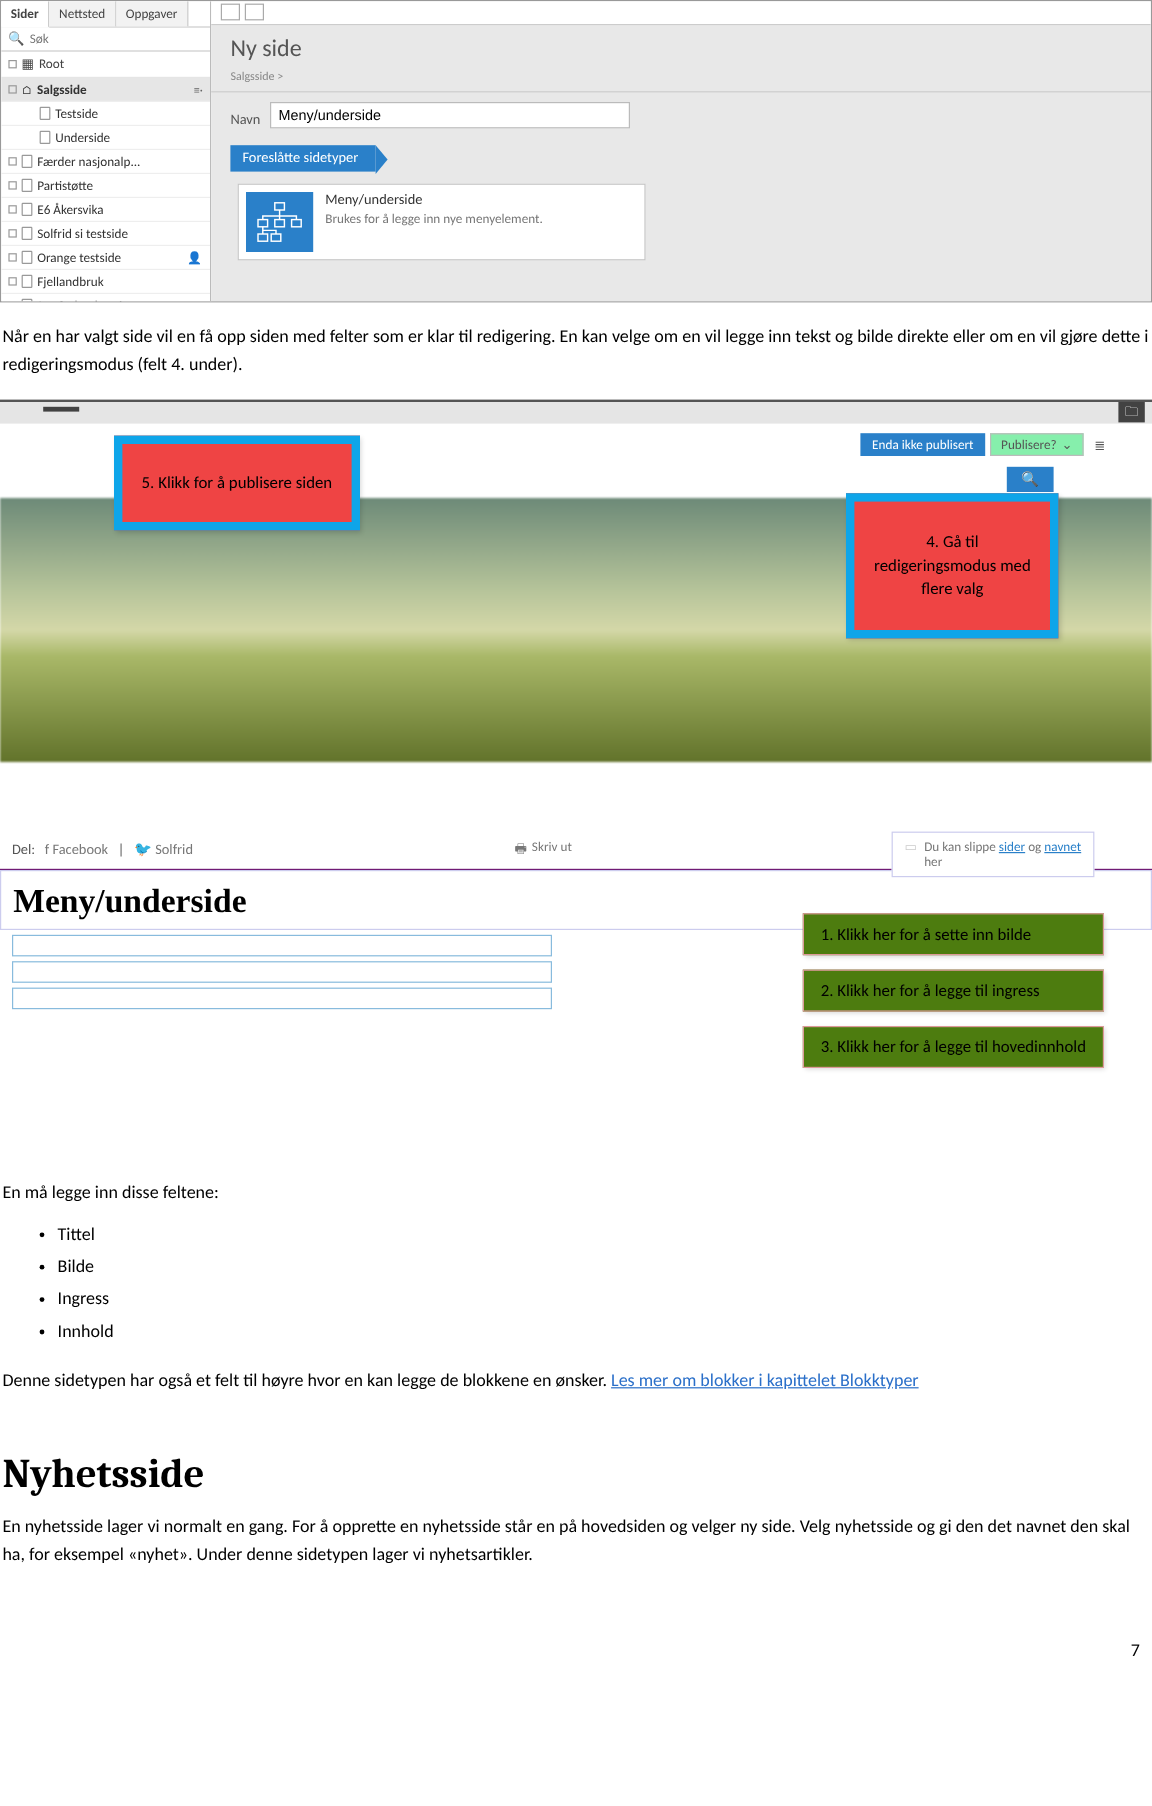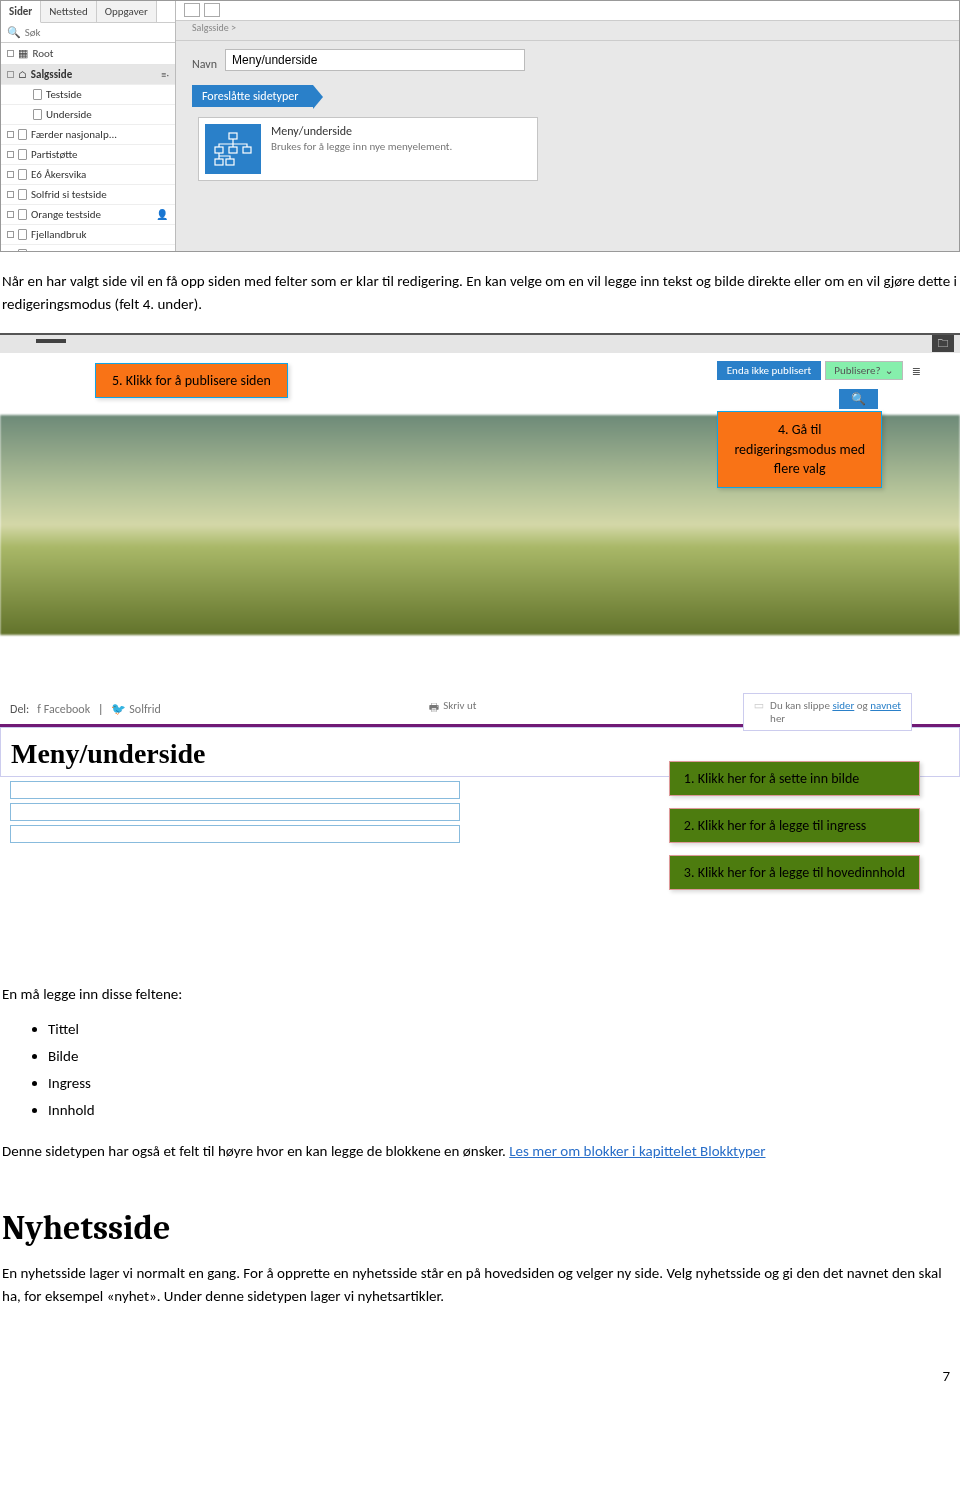--- a/index.html
+++ b/index.html
@@ -45,27 +45,27 @@
   .shot2 { position: relative; height: 360px; background: #fff; border-top: 2px solid #555; }
   .shot2 .grey-top { position:absolute; top:0; left:0; right:0; height:18px; background:#e5e5e5;}
   .shot2 .dash { position:absolute; top:4px; left:36px; width:30px; height:4px; background:#424242;}
   .shot2 .folder-btn { position:absolute; top:0; right:6px; width:22px; height:17px; background:#424242; color:#fff; font-size:11px; text-align:center; line-height:17px;}
   .shot2 .pub-bar { position: absolute; top: 26px; right: 34px; display: flex; align-items: flex-start; gap: 4px; }
   .shot2 .badge-notpub { background: #2a80c9; color: #fff; font-size: 11px; padding: 3px 10px; }
   .shot2 .pub-btn { border: 1px solid #bbb; background: #86efac; font-size: 11px; padding: 2px 8px; color:#555; display:flex; align-items:center; gap:4px;}
   .shot2 .menu-icon { font-size: 11px; color: #555; padding:3px 4px; border:1px solid transparent;}
   .shot2 .search-btn { position:absolute; top:54px; right:82px; background:#2a80c9; color:#fff; padding:3px 12px; font-size:12px;}
   .shot2 .hero { position: absolute; top: 80px; left: 0; right: 0; height: 220px; background: linear-gradient(180deg, #6d8a78 0%, #b6c49a 35%, #d4d8a8 50%, #a9b868 60%, #62732b 100%); filter: blur(1px); }
-  .shot2 .callout { position:absolute; background: #f97316; border: 1px solid #0ea5e9; padding: 8px 16px; font-size: 14px; box-shadow: 2px 2px 4px rgba(0,0,0,0.15); }
+  .shot2 .callout { position:absolute; background: #ef4444; border: 7px solid #0ea5e9; padding: 24px 16px; font-size: 14px; box-shadow: 2px 2px 4px rgba(0,0,0,0.15); }
   .shot2 .call5 { top: 28px; left: 95px; }
   .shot2 .call4 { top: 76px; right: 78px; text-align: center; line-height:1.4; }
   
   
   .shot3 { position: relative; background: #fff; height: 270px; }
-  .shot3 .del-row { display:flex; align-items:center; padding: 6px 10px; font-size: 12px; color: #555; gap:8px; border-bottom:3px solid #701a75;}
+  .shot3 .del-row { display:flex; align-items:center; padding: 6px 10px; font-size: 12px; color: #555; gap:8px; border-bottom:1px solid #701a75;}
   .shot3 .del-row .fb, .shot3 .del-row .tw { color:#777;}
   .shot3 .print { margin-left:260px; color:#777; font-size:11px; display:flex; gap:4px;}
   .shot3 .drop-zone { position:absolute; top:0; right:48px; border:1px solid #cce; padding:5px 10px; font-size:11px; color:#777; background:#fff; display:flex; gap:6px;}
   .shot3 .drop-zone .link { color:#2a80c9; text-decoration:underline;}
   .shot3 .big-title { font-family: Georgia, serif; font-size: 28px; font-weight:bold; padding: 10px 10px 6px; border:1px solid #cce;}
   .shot3 .field { border:1px solid #8bd; margin: 4px 10px; height: 18px; background:#fff; width:450px;}
   .shot3 .callouts-right { position:absolute; right:40px; top:68px; display:flex; flex-direction:column; gap:12px;}
   .shot3 .callouts-right .callout { background: #4d7c0f; border: 1px solid #d99; padding: 8px 14px; font-size: 14px; box-shadow: 2px 2px 4px rgba(0,0,0,0.15); white-space:nowrap;}
   
   .para2 { padding: 20px 2px 10px; font-size: 15px; line-height: 1.5; }
@@ -147,20 +147,21 @@
           <span class="page-icon"></span>
           <span>Jomfruland nasjo...</span>
         </div>
     </div>
   </div>
   <div class="right-panel">
     <div class="topbar">
       <div class="pin-icon"></div>
       <div class="t-icon"></div>
     </div>
+    <div class="page-title">Ny side</div>
     <div class="breadcrumb">Salgsside &gt;</div>
     <div class="name-row">
       <span>Navn</span>
       <input class="name-input" value="Meny/underside" style="">
     </div>
     <div><span class="suggest-label">Foreslåtte sidetyper</span></div>
     <div class="type-card">
       <div class="type-thumb">
         <svg viewBox="0 0 42 36">
             <g stroke="#fff" stroke-width="1.2" fill="none">

